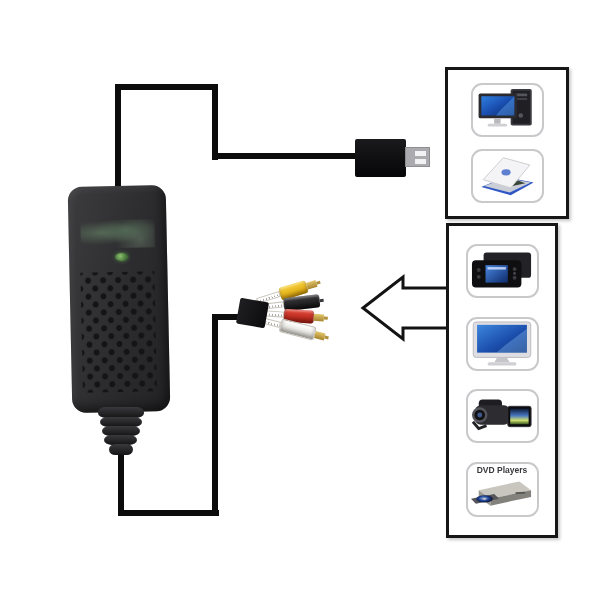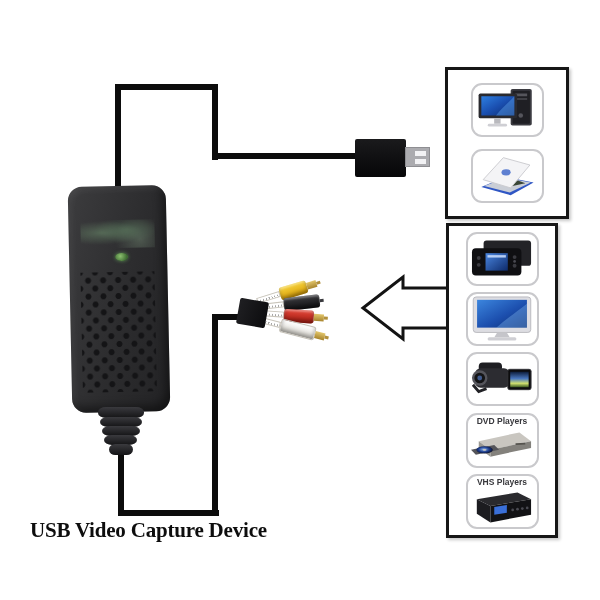--- a/index.html
+++ b/index.html
@@ -221,30 +221,16 @@
           </defs>
         <polygon points="8,15 50,6 62,15 20,24" fill="#c9c6c0"></polygon>
         <polygon points="20,24 62,15 62,22 20,31" fill="#83817c"></polygon>
         <polygon points="8,15 20,24 20,31 8,22" fill="#9a9892"></polygon>
         <polygon points="0,24 24,19 29,24 5,29" fill="#55555a"></polygon>
         <ellipse cx="14" cy="24" rx="8.5" ry="3.8" fill="url(#g6)"></ellipse>
         <ellipse cx="14" cy="24" rx="2" ry="1" fill="#c9c6c0"></ellipse>
         <rect x="46" y="17" width="10" height="1.8" fill="#55534e" transform="rotate(-3 51 18)"></rect>
       </svg>
     </div>
-    <div class="tile" style="height:55px">
-      <div class="tile-label">VHS Players</div>
-      <svg width="62" height="38" viewBox="0 0 64 38">
-        <polygon points="6,12 48,5 62,12 20,19" fill="#2a2a2e"></polygon>
-        <polygon points="20,19 62,12 62,28 20,36" fill="#121215"></polygon>
-        <polygon points="6,12 20,19 20,36 6,27" fill="#1c1c20"></polygon>
-        <polygon points="24,20 37,18 37,26 24,28" fill="#3a6fd8"></polygon>
-        <circle cx="43" cy="23" r="1.4" fill="#4a4a52"></circle>
-          <circle cx="48" cy="22.3" r="1.4" fill="#4a4a52"></circle>
-        <circle cx="53" cy="21.6" r="1.4" fill="#4a4a52"></circle>
-          <circle cx="58" cy="21" r="1.4" fill="#4a4a52"></circle>
-      </svg>
-    </div>
-  </div>
-
-  <div class="caption">USB Video Capture Device</div>
+  </div>
+
 
 </div>
 
 </body></html>

